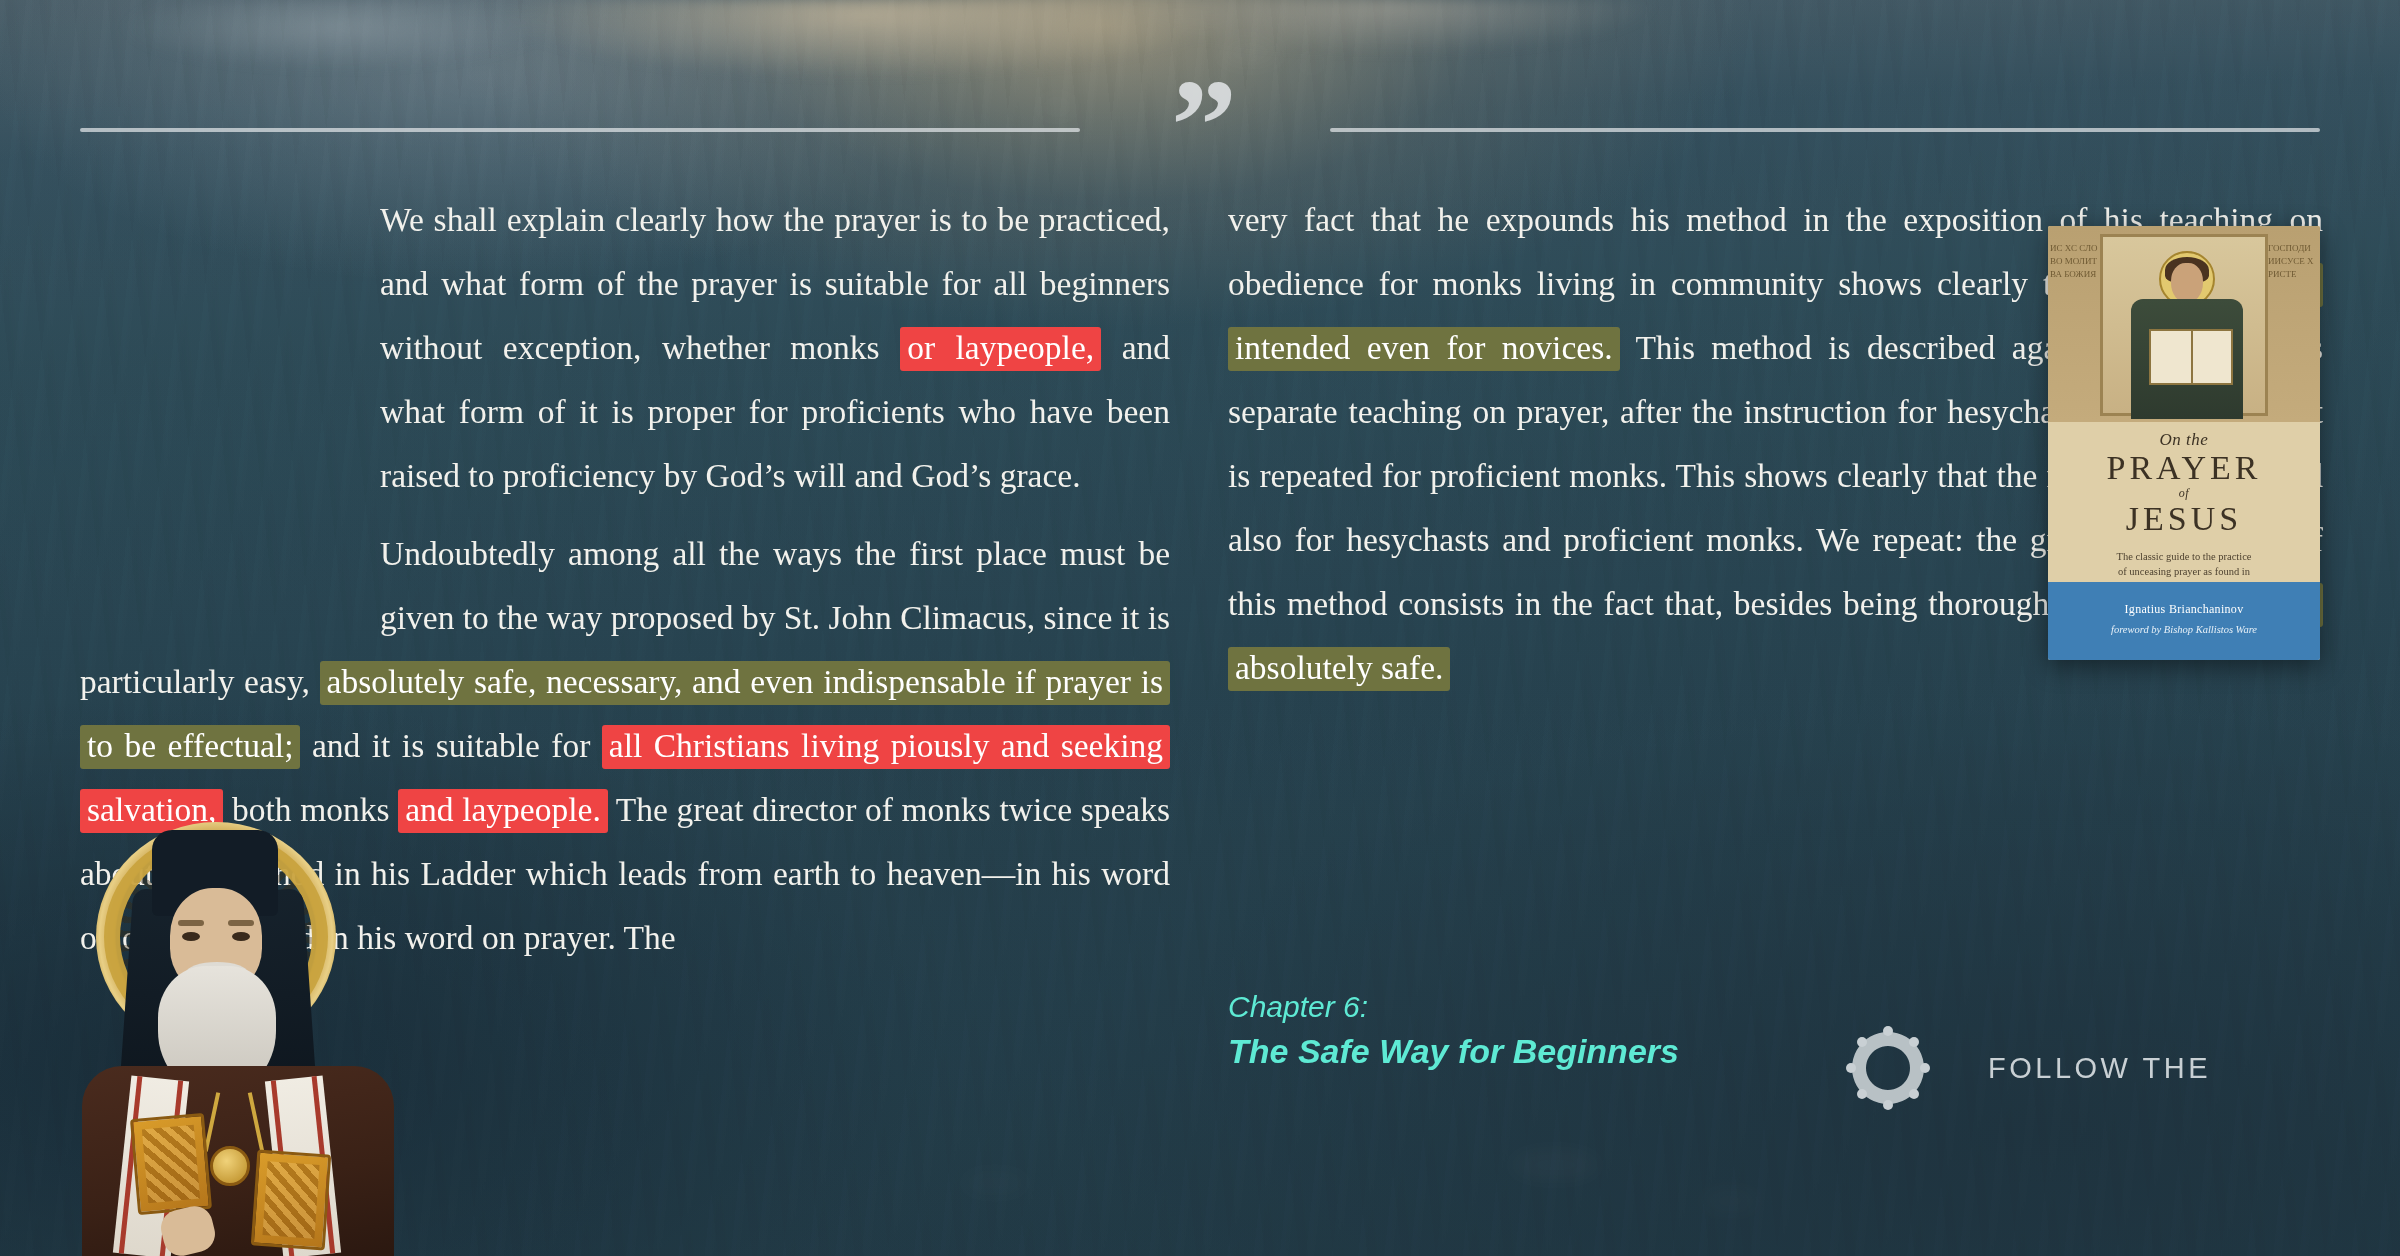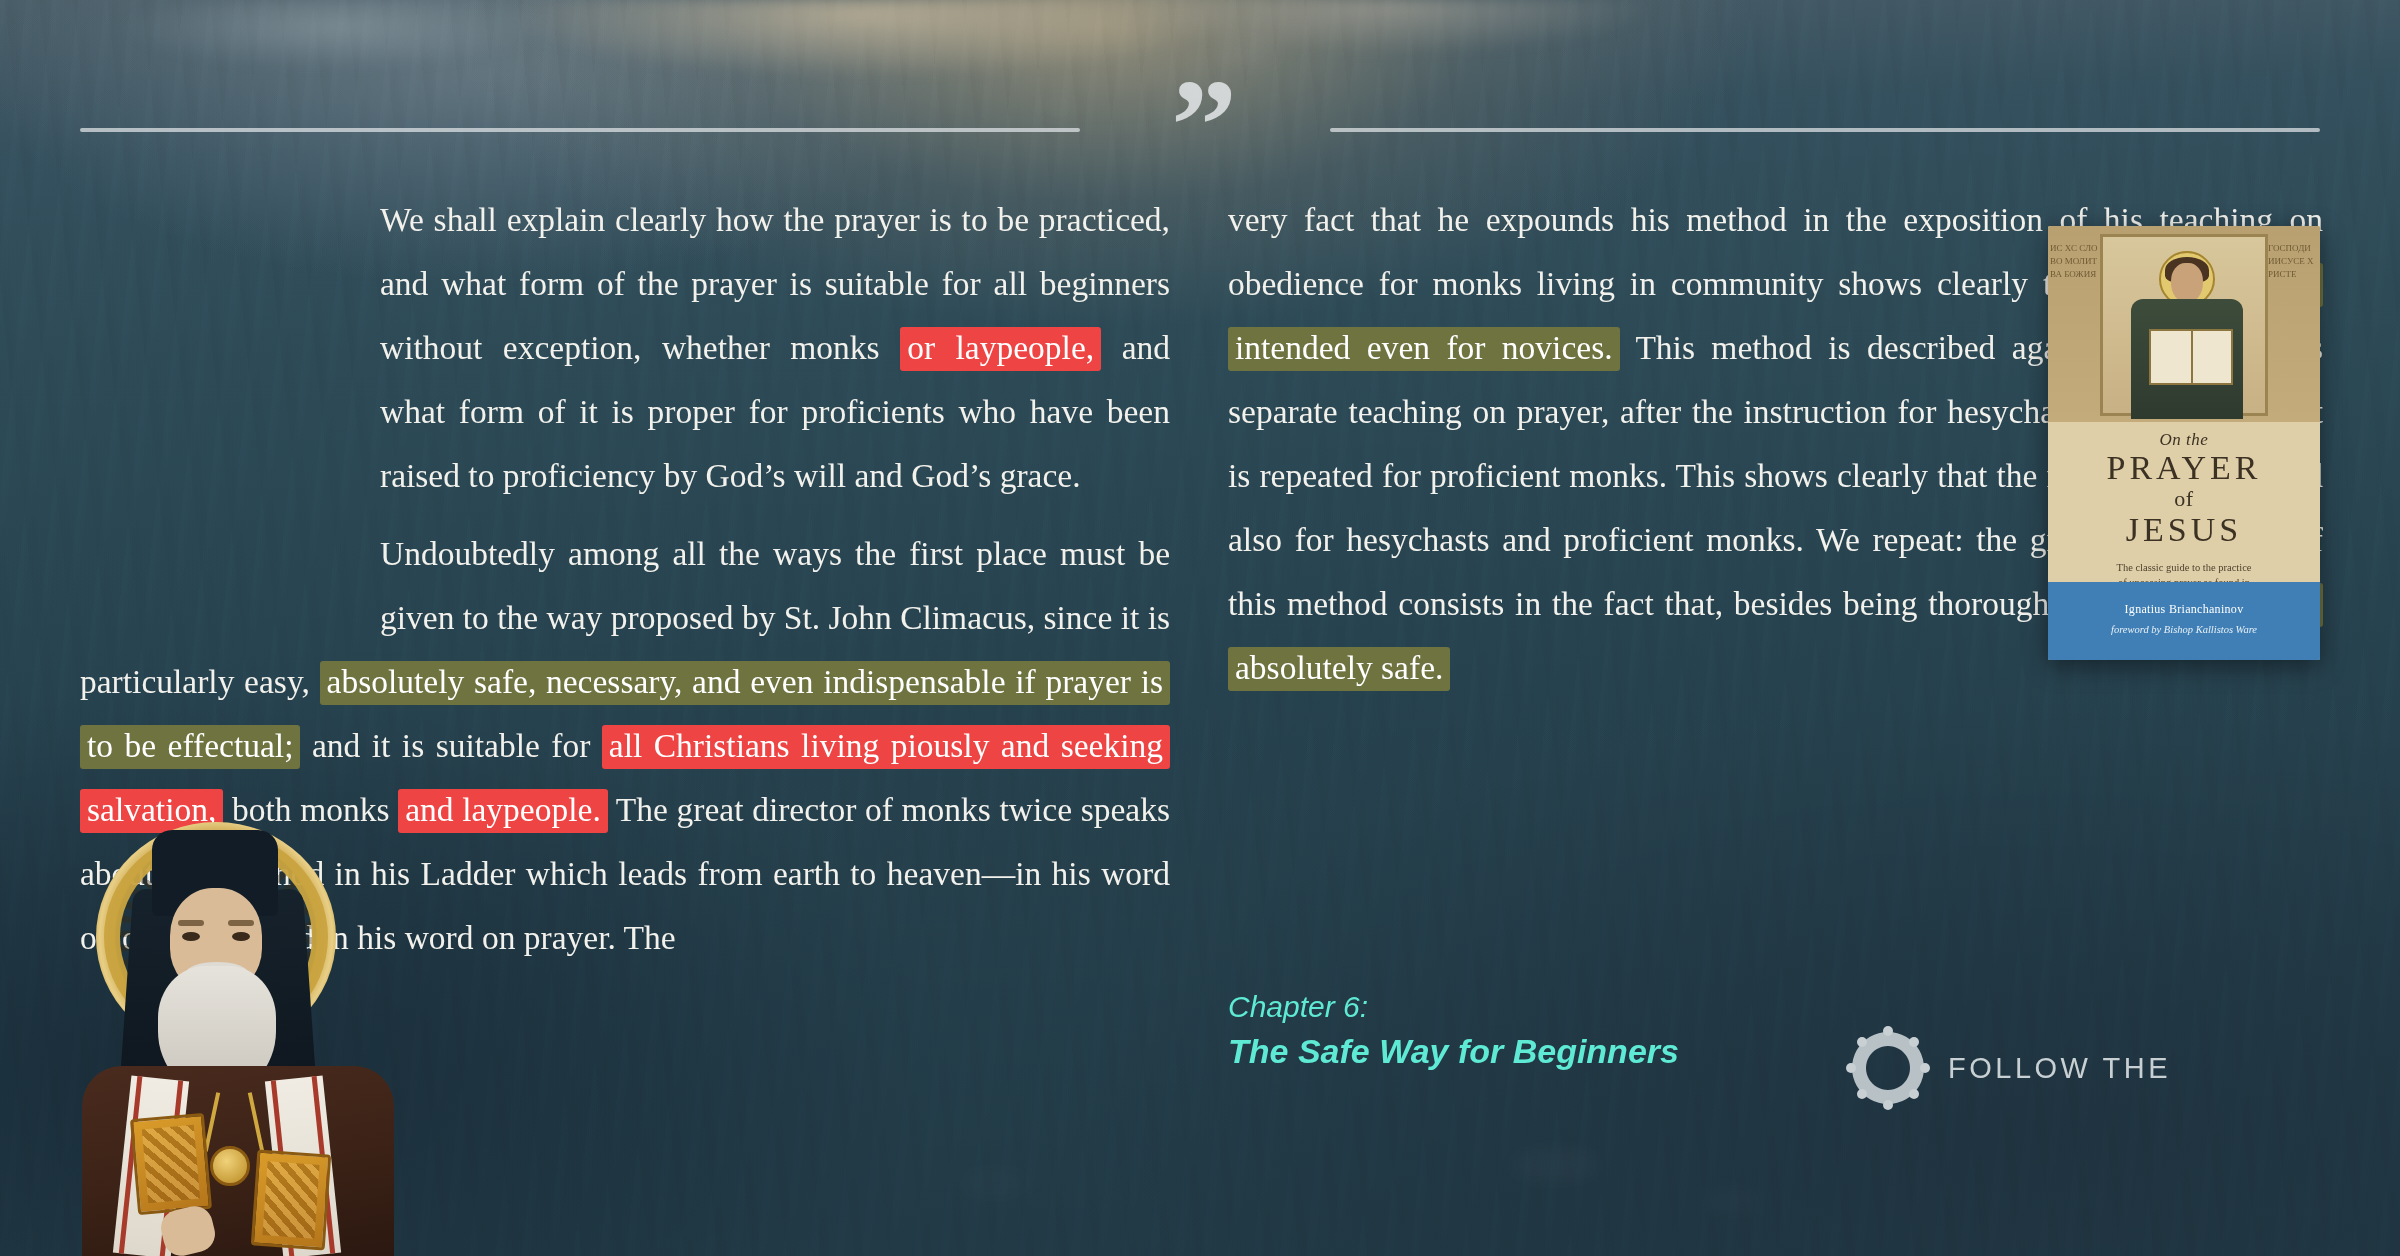--- a/index.html
+++ b/index.html
@@ -192,21 +192,21 @@
   #cover-text {
     position: absolute;
     left: 0; top: 196px; width: 272px; height: 160px;
     text-align: center;
     color: #3c3224;
     padding-top: 8px;
     border-radius: 31px;
   }
   #cover-text .t-on { font-size: 17px; font-style: italic; letter-spacing: 0.5px; }
   #cover-text .t-prayer { font-size: 34px; letter-spacing: 4px; line-height: 36px; }
-  #cover-text .t-of { font-size: 22px; letter-spacing: 0.5px; }
+  #cover-text .t-of { font-size: 12px; font-style: italic; letter-spacing: 0.5px; }
   #cover-text .t-jesus { font-size: 34px; letter-spacing: 4px; line-height: 36px; }
   #cover-text .t-sub {
     font-size: 10.5px; line-height: 15px; margin-top: 12px; padding: 0 22px;
     color: #4e4230;
   }
   #cover-text .t-sub .ital { font-style: italic; }
   #cover-band {
     position: absolute;
     left: 0; bottom: 0; width: 272px; height: 78px;
     background: #3f7fb5;
@@ -331,21 +331,21 @@
     top: 1012px;
     width: 440px;
     height: 112px;
     display: flex;
     align-items: center;
     gap: 18px;
   }
   #logo-gear {
     width: 84px; height: 84px; flex: 0 0 84px; position: relative;
   }
-  #logo-text { color: #d9dee1; line-height: 1; }
+  #logo-text { color: #d9dee1; line-height: 1; margin-left: 40px; }
   #logo-text .l1 {
     font-family: "Liberation Sans", sans-serif;
     font-size: 29px; letter-spacing: 3.5px; color: #c9d0d4; font-weight: 400;
   }
   #logo-text .l2 {
     font-family: "Liberation Sans", sans-serif;
     font-size: 52px; letter-spacing: 1px; color: #dfe4e7; margin-top: 6px; font-weight: 400;
   }
   #logo-text .l2 .com { font-size: 26px; color: #c2c9cd; letter-spacing: 1px; }
 </style>

